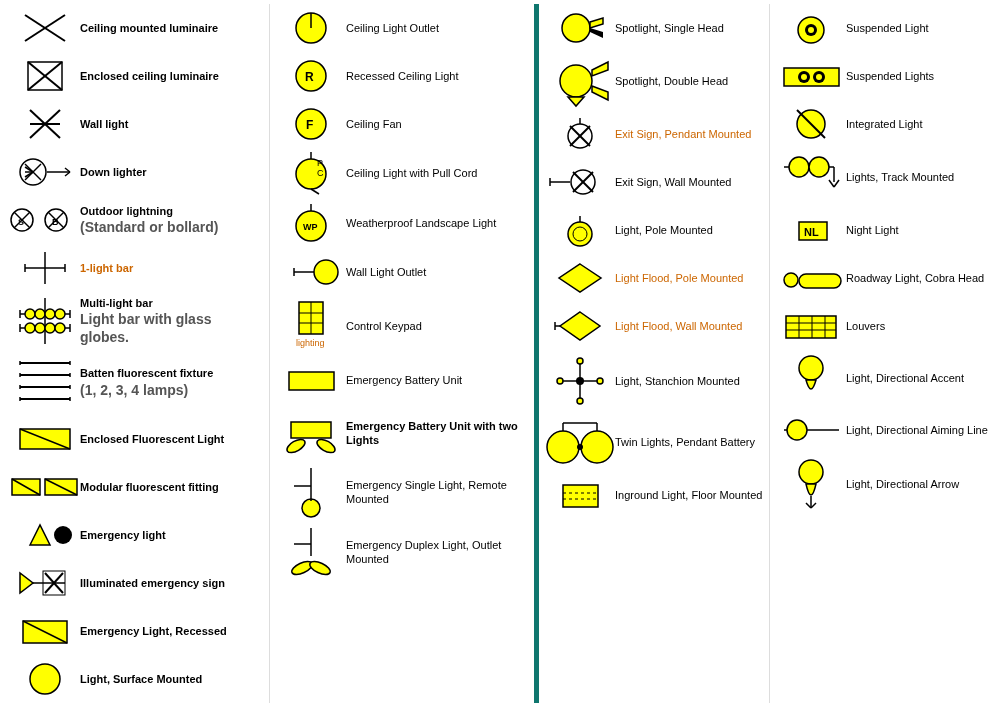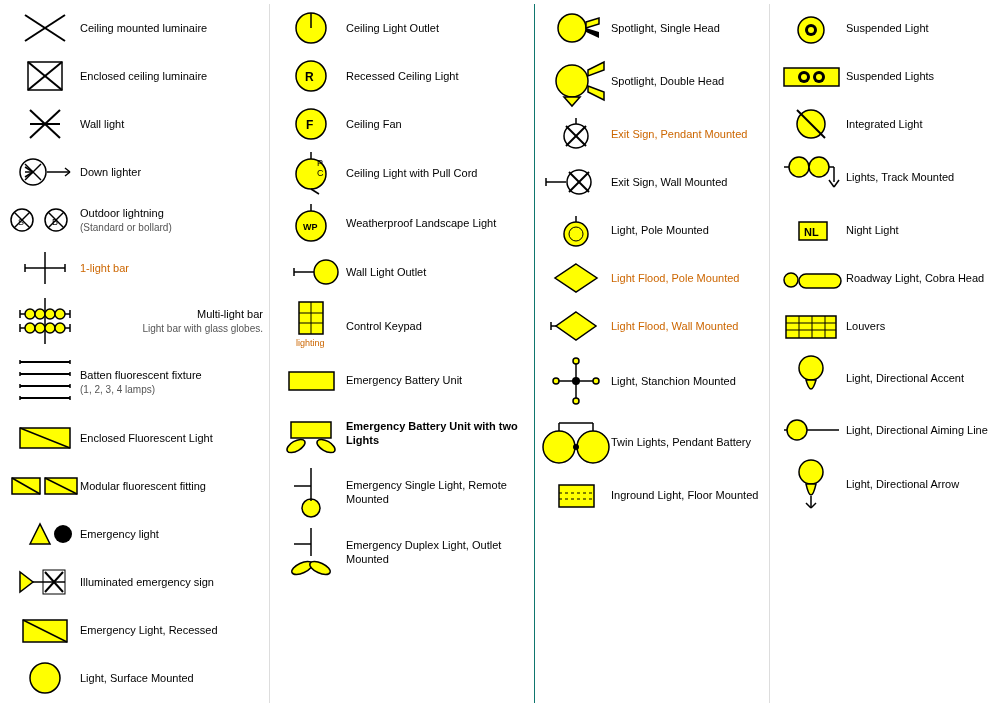--- a/index.html
+++ b/index.html
@@ -25,37 +25,37 @@
       justify-content: center;
       flex-shrink: 0;
     }
     .symbol-label {
       flex: 1;
       font-size: 11px;
       color: #000;
       line-height: 1.3;
     }
     .symbol-label.orange { color: #cc6600; }
-    .symbol-label small { display: block; font-size: 10px; color: #555; }
+    .symbol-label small { display: block; font-size: 14px; color: #555; }
 
     
     svg { overflow: visible; }
 
     
     .yf { fill: #ffff00; stroke: #000; stroke-width: 1.5; }
     .nf { fill: none; stroke: #000; stroke-width: 1.5; }
 
     .col { display: flex; flex-direction: column; }
   </style>
 </head>
 <body>
 
 <div style="display:flex; flex-direction:row; width:1001px; min-height:707px; padding:4px; gap:0;">
 
-  <div class="col" style="width:265px; flex-shrink:0;">
+  <div class="col" style="width:265px; flex-shrink:0;font-weight:bold;">
 
     <div class="symbol-row">
       <div class="symbol-icon">
         <svg width="50" height="36" viewBox="0 0 50 36">
           <line x1="5" y1="5" x2="45" y2="31" stroke="#000" stroke-width="2"></line>
           <line x1="45" y1="5" x2="5" y2="31" stroke="#000" stroke-width="2"></line>
         </svg>
       </div>
       <div class="symbol-label">Ceiling mounted luminaire</div>
     </div>
@@ -129,21 +129,21 @@
           <line x1="30" y1="2" x2="30" y2="34" stroke="#000" stroke-width="1.5"></line>
 
           <line x1="10" y1="18" x2="50" y2="18" stroke="#000" stroke-width="1.5"></line>
           <line x1="10" y1="14" x2="10" y2="22" stroke="#000" stroke-width="1.5"></line>
           <line x1="50" y1="14" x2="50" y2="22" stroke="#000" stroke-width="1.5"></line>
         </svg>
       </div>
       <div class="symbol-label orange">1-light bar</div>
     </div>
 
-    <div class="symbol-row" style="min-height:56px;text-align:right;">
+    <div class="symbol-row" style="min-height:56px;">
       <div class="symbol-icon">
         <svg width="60" height="50" viewBox="0 0 60 50">
 
           <line x1="30" y1="2" x2="30" y2="48" stroke="#000" stroke-width="1.5"></line>
 
           <line x1="5" y1="18" x2="55" y2="18" stroke="#000" stroke-width="1.5"></line>
           <circle cx="15" cy="18" r="5" class="yf"></circle>
           <circle cx="25" cy="18" r="5" class="yf"></circle>
           <circle cx="35" cy="18" r="5" class="yf"></circle>
           <circle cx="45" cy="18" r="5" class="yf"></circle>
@@ -388,21 +388,21 @@
 
           <ellipse cx="18" cy="42" rx="11" ry="5" transform="rotate(-25 18 42)" class="yf"></ellipse>
           <ellipse cx="36" cy="42" rx="11" ry="5" transform="rotate(25 36 42)" class="yf"></ellipse>
         </svg>
       </div>
       <div class="symbol-label">Emergency Duplex Light, Outlet Mounted</div>
     </div>
 
   </div>
 
-  <div class="col" style="width:235px; flex-shrink:0; border-left:1px solid #0f766e;">
+  <div class="col" style="width:235px; flex-shrink:0; border-left:5px solid #0f766e;">
 
     <div class="symbol-row">
       <div class="symbol-icon">
         <svg width="65" height="36" viewBox="0 0 65 36">
 
           <circle cx="28" cy="18" r="14" class="yf"></circle>
 
           <polygon points="42,12 55,8 55,14 42,18" class="yf"></polygon>
           <polygon points="42,18 55,22 55,28 42,22" fill="#000"></polygon>
         </svg>

